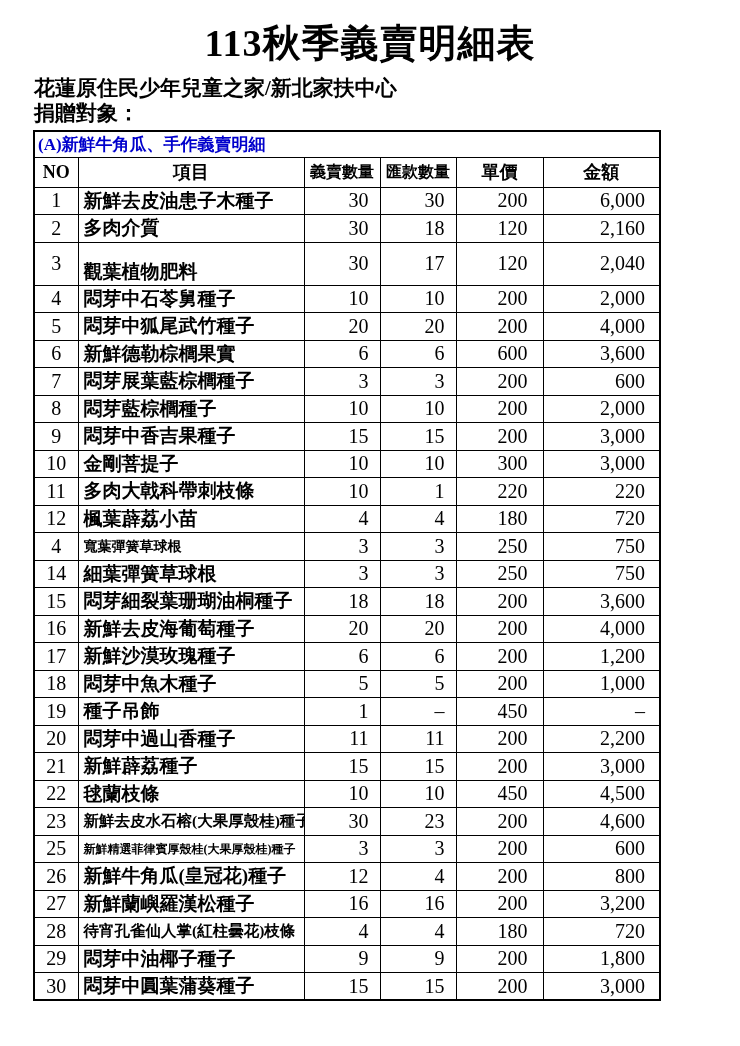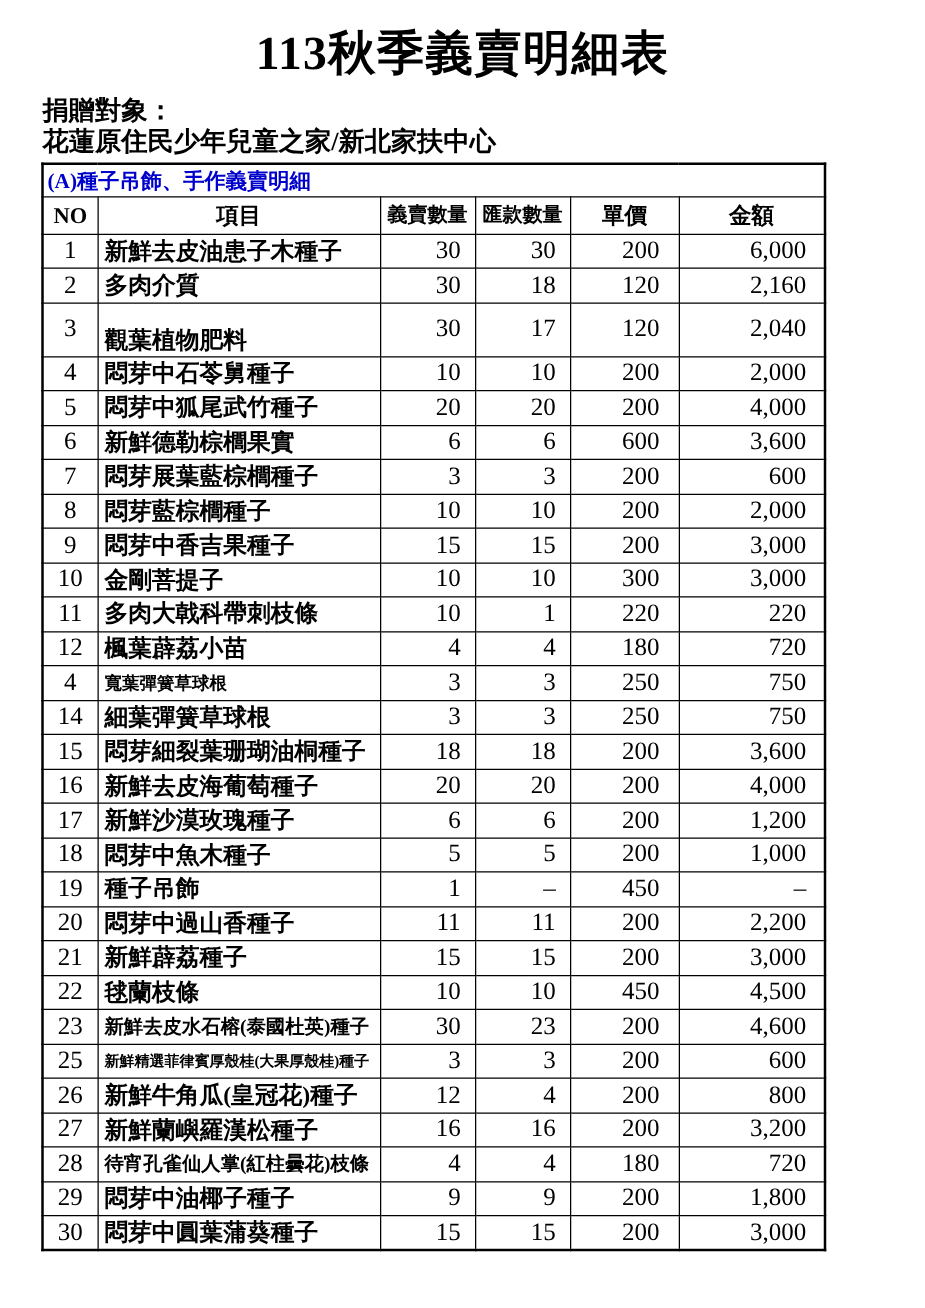--- a/index.html
+++ b/index.html
@@ -90,36 +90,36 @@
     padding-right: 14px;
   }
 </style>
 </head>
 <body>
 
 <div class="page">
   <h1 class="title">113秋季義賣明細表</h1>
 
   <div class="intro">
+    <div class="line">花蓮原住民少年兒童之家/新北家扶中心</div>
     <div class="line">捐贈對象：</div>
-    <div class="line">花蓮原住民少年兒童之家/新北家扶中心</div>
   </div>
 
   <table class="sales">
     <colgroup>
       <col style="width:44px">
       <col style="width:226px">
       <col style="width:76px">
       <col style="width:76px">
       <col style="width:87px">
       <col style="width:117px">
     </colgroup>
     <thead>
       <tr class="section-row">
-        <td colspan="6" style="color: rgb(0, 0, 204);">(A)種子吊飾、手作義賣明細</td>
+        <td colspan="6" style="color: rgb(0, 0, 204);">(A)新鮮牛角瓜、手作義賣明細</td>
       </tr>
       <tr class="header-row">
         <th class="h-no">NO</th>
         <th class="h-item">項目</th>
         <th class="h-qty">義賣數量</th>
         <th class="h-qty">匯款數量</th>
         <th class="h-price">單價</th>
         <th class="h-amount">金額</th>
       </tr>
     </thead>
@@ -295,21 +295,21 @@
         <tr class="data-row">
     <td class="c-no">22</td>
     <td class="c-item"><span class="item-text" style="font-size: 19px;">毬蘭枝條</span></td>
     <td class="c-qty">10</td>
     <td class="c-qty">10</td>
     <td class="c-price">450</td>
     <td class="c-amount">4,500</td>
   </tr>
         <tr class="data-row">
     <td class="c-no">23</td>
-    <td class="c-item"><span class="item-text" style="font-size: 15.5px;">新鮮去皮水石榕(泰國杜英)種子</span></td>
+    <td class="c-item"><span class="item-text" style="font-size: 15.5px;">新鮮去皮水石榕(大果厚殼桂)種子</span></td>
     <td class="c-qty">30</td>
     <td class="c-qty">23</td>
     <td class="c-price">200</td>
     <td class="c-amount">4,600</td>
   </tr>
         <tr class="data-row">
     <td class="c-no">25</td>
     <td class="c-item"><span class="item-text" style="font-size: 12px;">新鮮精選菲律賓厚殼桂(大果厚殼桂)種子</span></td>
     <td class="c-qty">3</td>
     <td class="c-qty">3</td>

